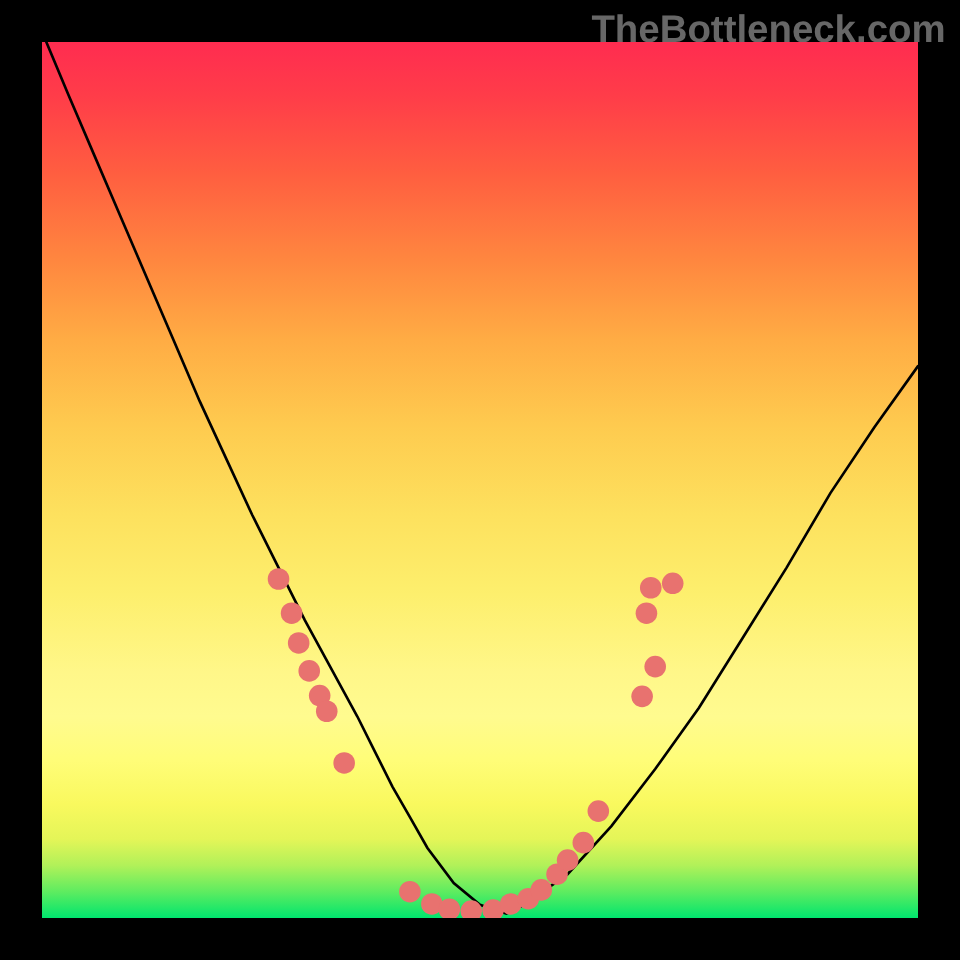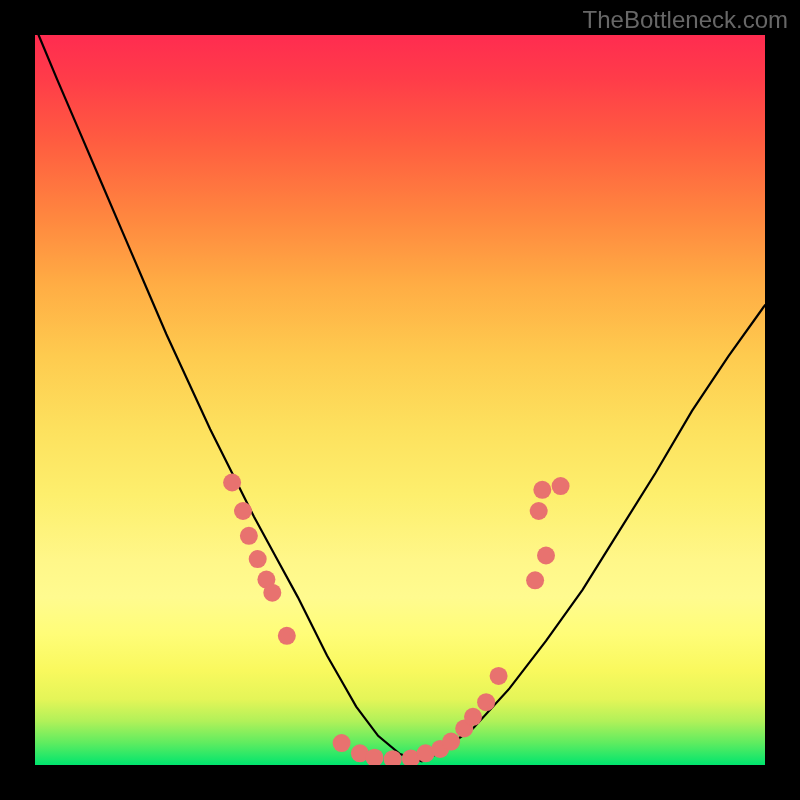--- a/index.html
+++ b/index.html
@@ -42,22 +42,22 @@
       #ff873f 75%,
       #ff5e40 85%,
       #ff3c49 94%,
       #ff2c50 100%);
   }
   .watermark {
     position: absolute;
     top: 6px;
     right: 12px;
     color: #676767;
-    font-size: 24px;
-    font-weight: 400;
+    font-size: 32px;
+    font-weight: 700;
     letter-spacing: 0px;
     margin-left: 24px;
   }
   svg.curve {
     position: absolute;
     top: 0;
     left: 0;
     width: 730px;
     height: 730px;
   }

